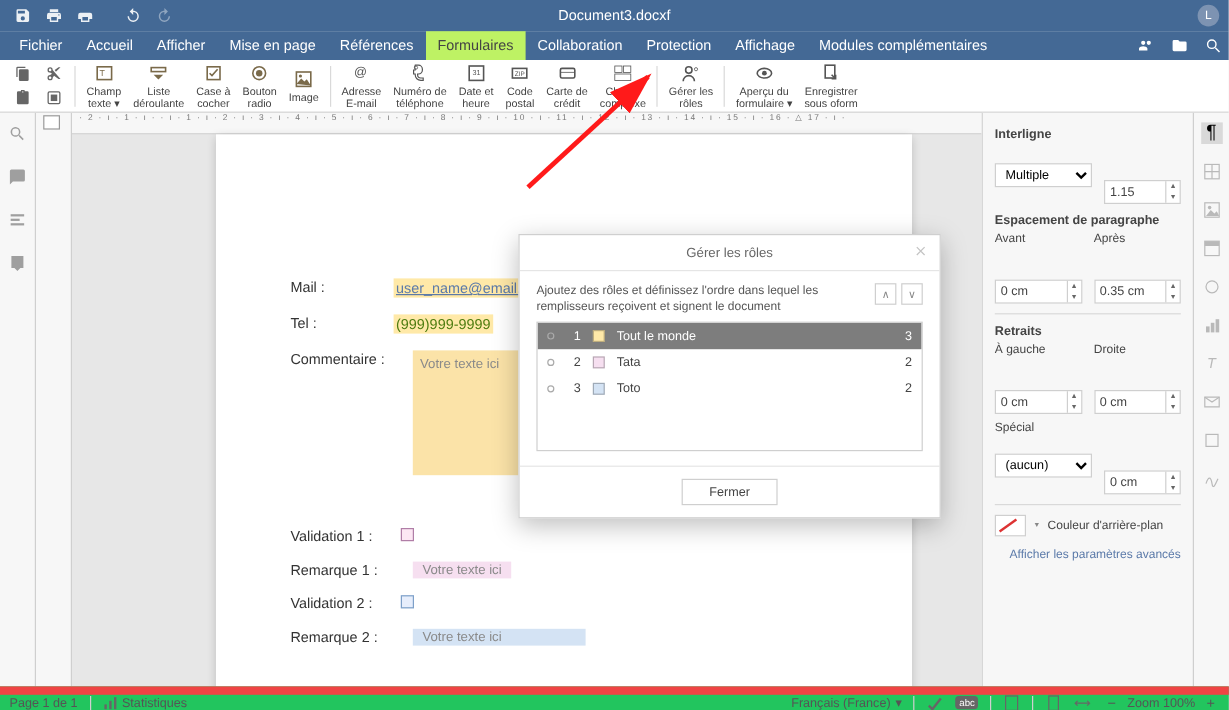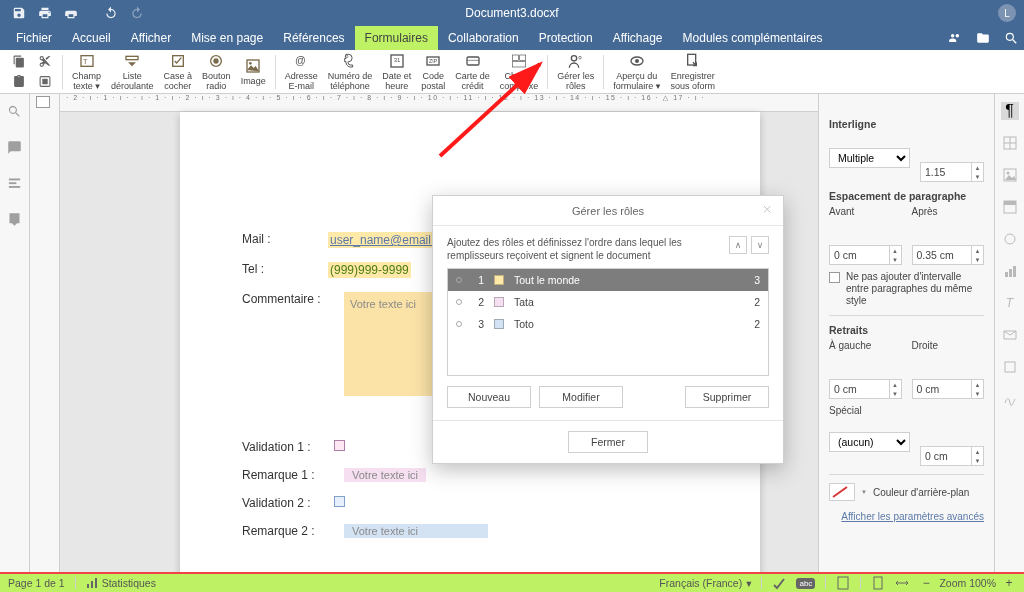--- a/index.html
+++ b/index.html
@@ -73,40 +73,40 @@
   .dot { width:6px;height:6px;border:1px solid #aaa;border-radius:50%;display:inline-block;margin-right:2px;}
   .dbtns { display:flex; gap:8px; margin-top:10px; }
   .dbtns .b { border:1px solid #cfcfcf; background:#fff; font-size:10.5px; padding:4px 0; width:84px; text-align:center; cursor:pointer;}
   .dbtns .b.right { margin-left:auto; }
   .dfoot { border-top:1px solid #e5e5e5; padding:10px; display:flex; justify-content:center;}
   .dfoot .b { border:1px solid #cfcfcf; background:#fff; font-size:10.5px; padding:4px 22px; cursor:pointer;}
 
   
   .rightpanel { width:176px; background:#f7f7f7; border-left:1px solid #cfcfcf; padding:8px 10px; font-size:10.5px; color:#444; }
   .rightpanel .sect { font-weight:bold; margin-bottom:4px; margin-top:8px; font-size:10.5px;}
-  .rightpanel .sect:first-child{margin-top:16px;}
+  .rightpanel .sect:first-child{margin-top:4px;}
   .rightpanel .inline { display:flex; gap:10px; align-items:center; }
   .rightpanel select, .rightpanel .numin { border:1px solid #cfcfcf; background:#fff; font-size:10.5px; height:20px; }
   .rightpanel select { flex:1; padding:0 4px;}
   .numin { width:64px; display:flex; align-items:center; padding:0 14px 0 4px; position:relative;margin-top:28px;}
   .numin .spin{position:absolute;right:0;top:0;bottom:0;width:12px;border-left:1px solid #cfcfcf;display:flex;flex-direction:column;}
   .numin .spin span{flex:1;display:flex;align-items:center;justify-content:center;font-size:6px;color:#666;}
   .rightpanel .two { display:flex; gap:10px; }
   .rightpanel .two > div { flex:1; }
   .cklabel{display:flex; gap:6px; font-size:10px; line-height:12px; margin-top:6px;}
   .ck{width:11px;height:11px;border:1px solid #999;background:#fff;flex:none;margin-top:1px;}
   .bgbtn{display:flex;align-items:center;gap:6px;margin-top:8px;}
   .bgswatch{width:26px;height:18px;border:1px solid #cfcfcf;background:#fff;position:relative;}
   .bgswatch::before{content:"";position:absolute;left:2px;top:14px;width:4px;height:-0px;}
   .bgswatch svg{position:absolute;left:1px;top:1px;}
-  .linklike{color:#5b7aa9; font-size:10px; margin-top:10px; display:block; text-align:right; cursor:pointer;text-decoration:underline;}
+  .linklike{color:#5b7aa9; font-size:10px; margin-top:10px; display:block; text-align:right; cursor:pointer;}
   hr{border:none;border-top:1px solid #d9d9d9;margin:8px 0;}
 
   
-  .status { position:absolute; bottom:0; left:0; right:0; height:20px; background:#bef264; border-top:2px solid #ef4444; display:flex; align-items:center; font-size:10.5px; color:#555; padding:0 8px; gap:10px;}
+  .status { position:absolute; bottom:0; left:0; right:0; height:20px; background:#22c55e; border-top:7px solid #ef4444; display:flex; align-items:center; font-size:10.5px; color:#555; padding:0 8px; gap:10px;}
   .status .spacer{flex:1;}
   .status .sb{display:flex;align-items:center;gap:4px;}
   .status .vline{width:1px;height:12px;background:#cfcfcf;}
   .zm{display:flex;align-items:center;gap:6px;}
   .zm .pm{width:14px;height:14px;display:flex;align-items:center;justify-content:center;font-size:12px;cursor:pointer;}
 
   svg { display:block; }
 </style>
 </head>
 <body>
@@ -444,24 +444,20 @@
           <div style="font-size:10px;margin-bottom:2px">Après</div>
           <div class="numin" style="width:100%">
             <span>0.35 cm</span>
             <div class="spin">
               <span>▲</span>
               <span>▼</span>
             </div>
           </div>
         </div>
     </div>
-    <label class="cklabel">
-        <span class="ck"></span>
-        <span>Ne pas ajouter d'intervalle entre paragraphes du même style</span>
-      </label>
     <hr>
     <div class="sect">Retraits</div>
     <div class="two">
       <div>
           <div style="font-size:10px;margin-bottom:18px">À gauche</div>
           <div class="numin" style="width:100%">
             <span>0 cm</span>
             <div class="spin">
               <span>▲</span>
               <span>▼</span>
@@ -597,25 +593,20 @@
           <span class="cnt">2</span>
         </div>
         <div class="rolerow">
           <span class="dot"></span>
           <span style="width:10px;text-align:right">3</span>
           <span class="swatch" style="background:#d4e3f4"></span>
           <span>Toto</span>
           <span class="cnt">2</span>
         </div>
       </div>
-    <div class="dbtns">
-      <div class="b">Nouveau</div>
-      <div class="b">Modifier</div>
-      <div class="b right">Supprimer</div>
-    </div>
   </div>
   <div class="dfoot">
       <div class="b">Fermer</div>
     </div>
 </div>
 
 <div class="status">
   <span>Page 1 de 1</span>
   <span class="vline"></span>
   <span class="sb">

